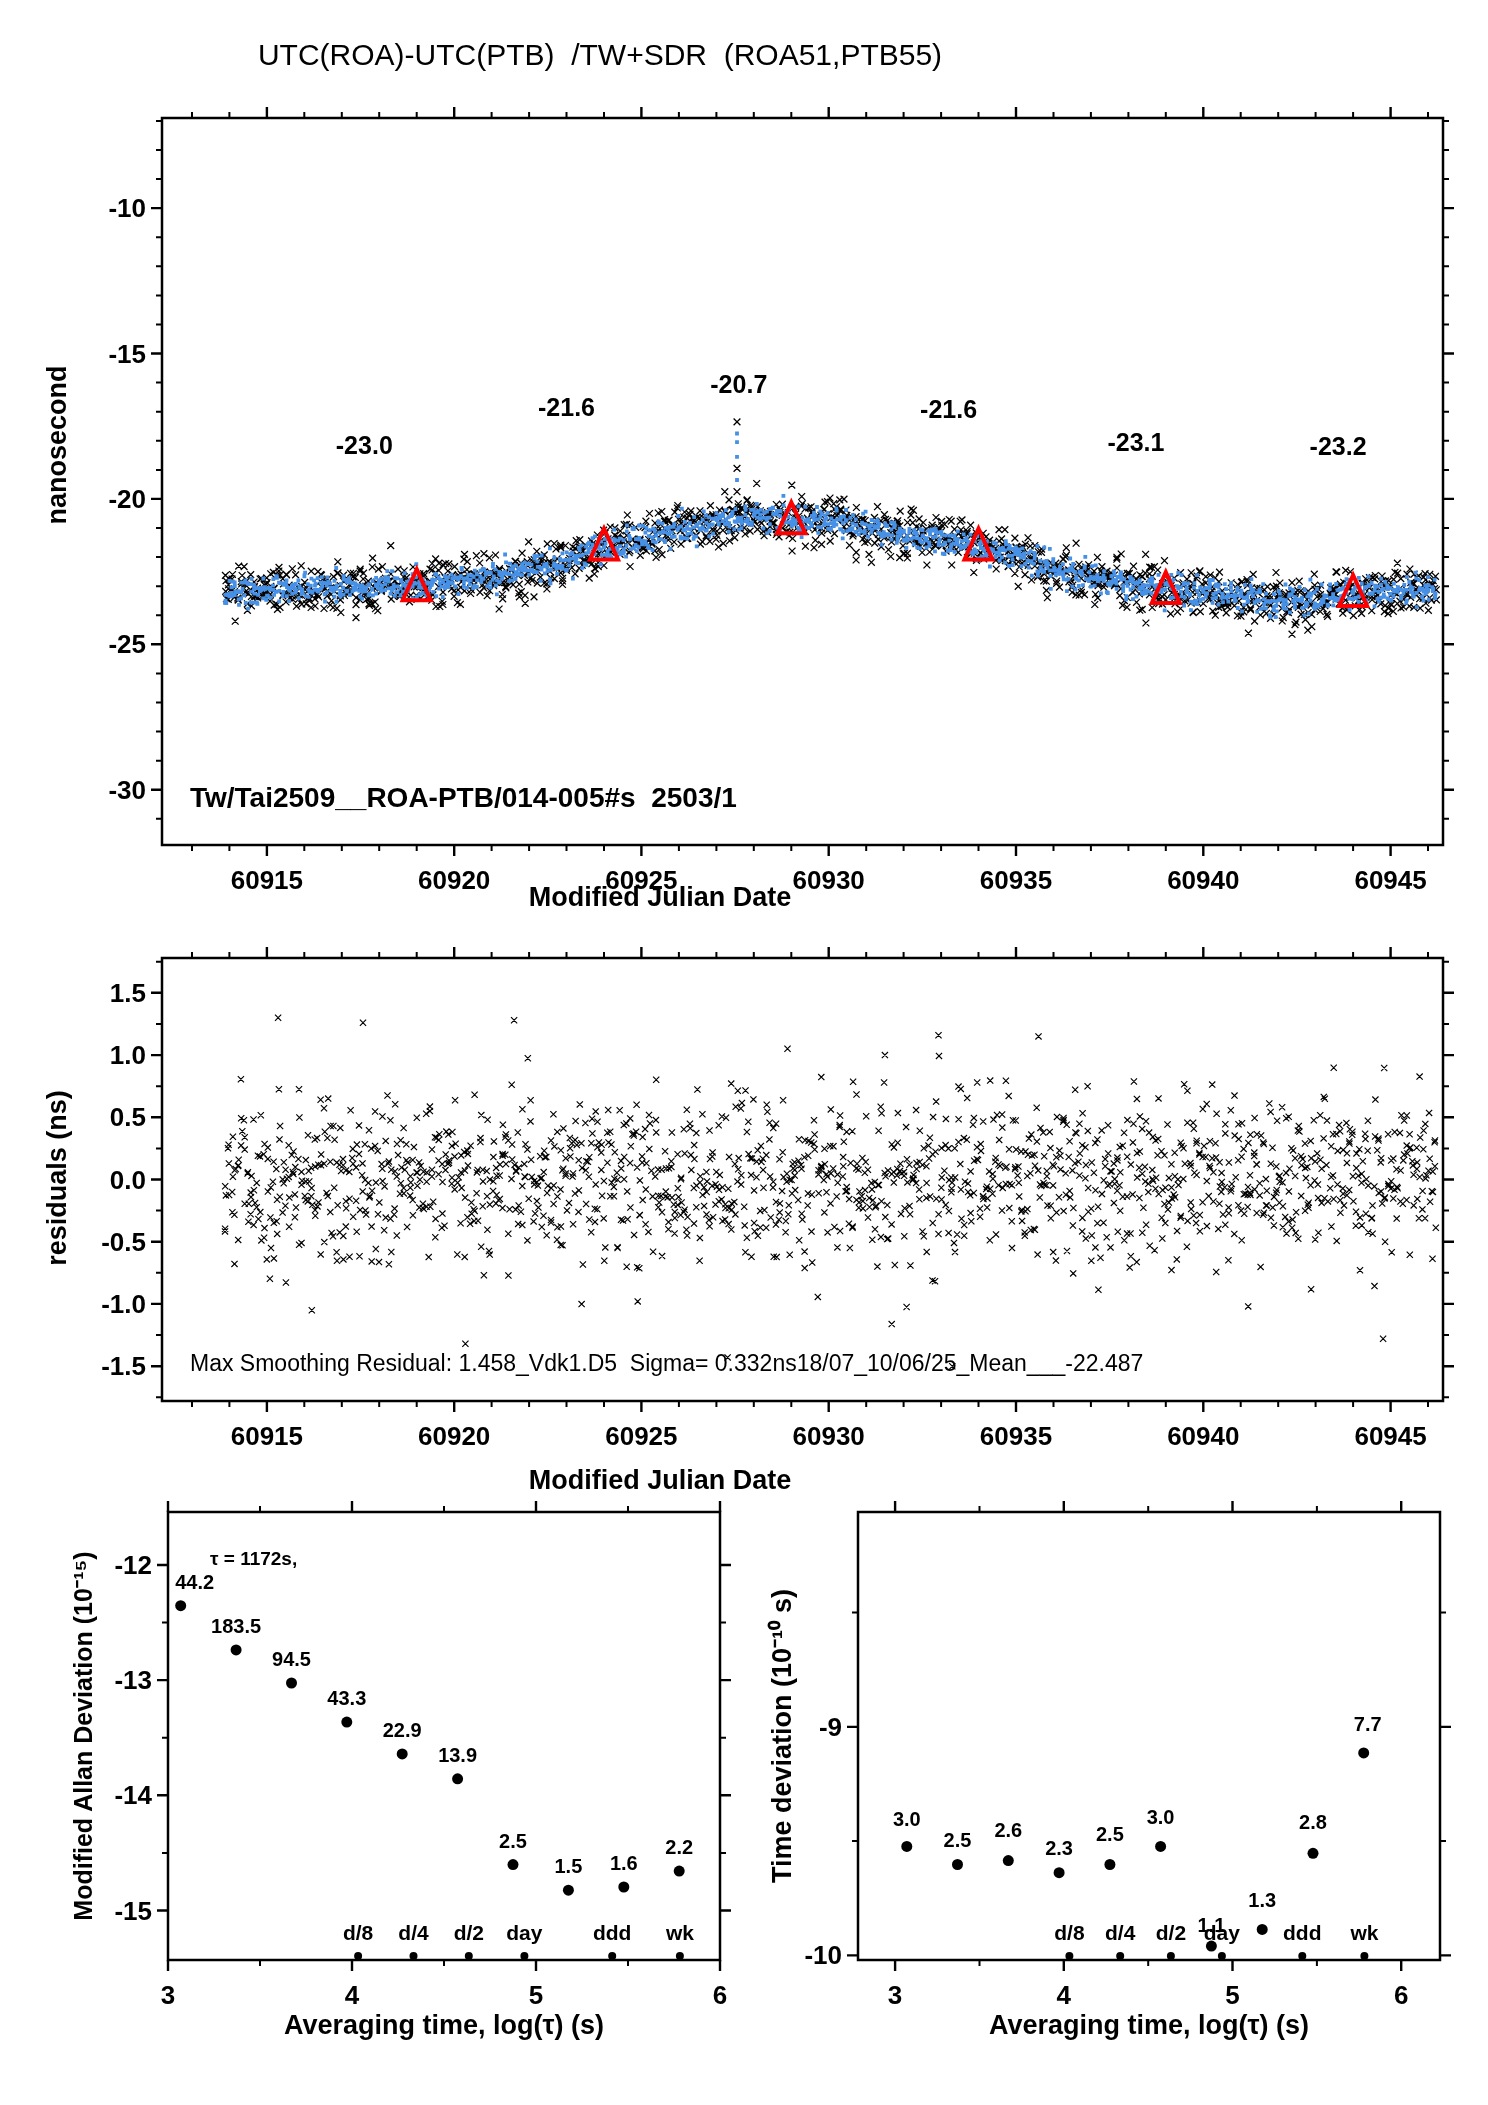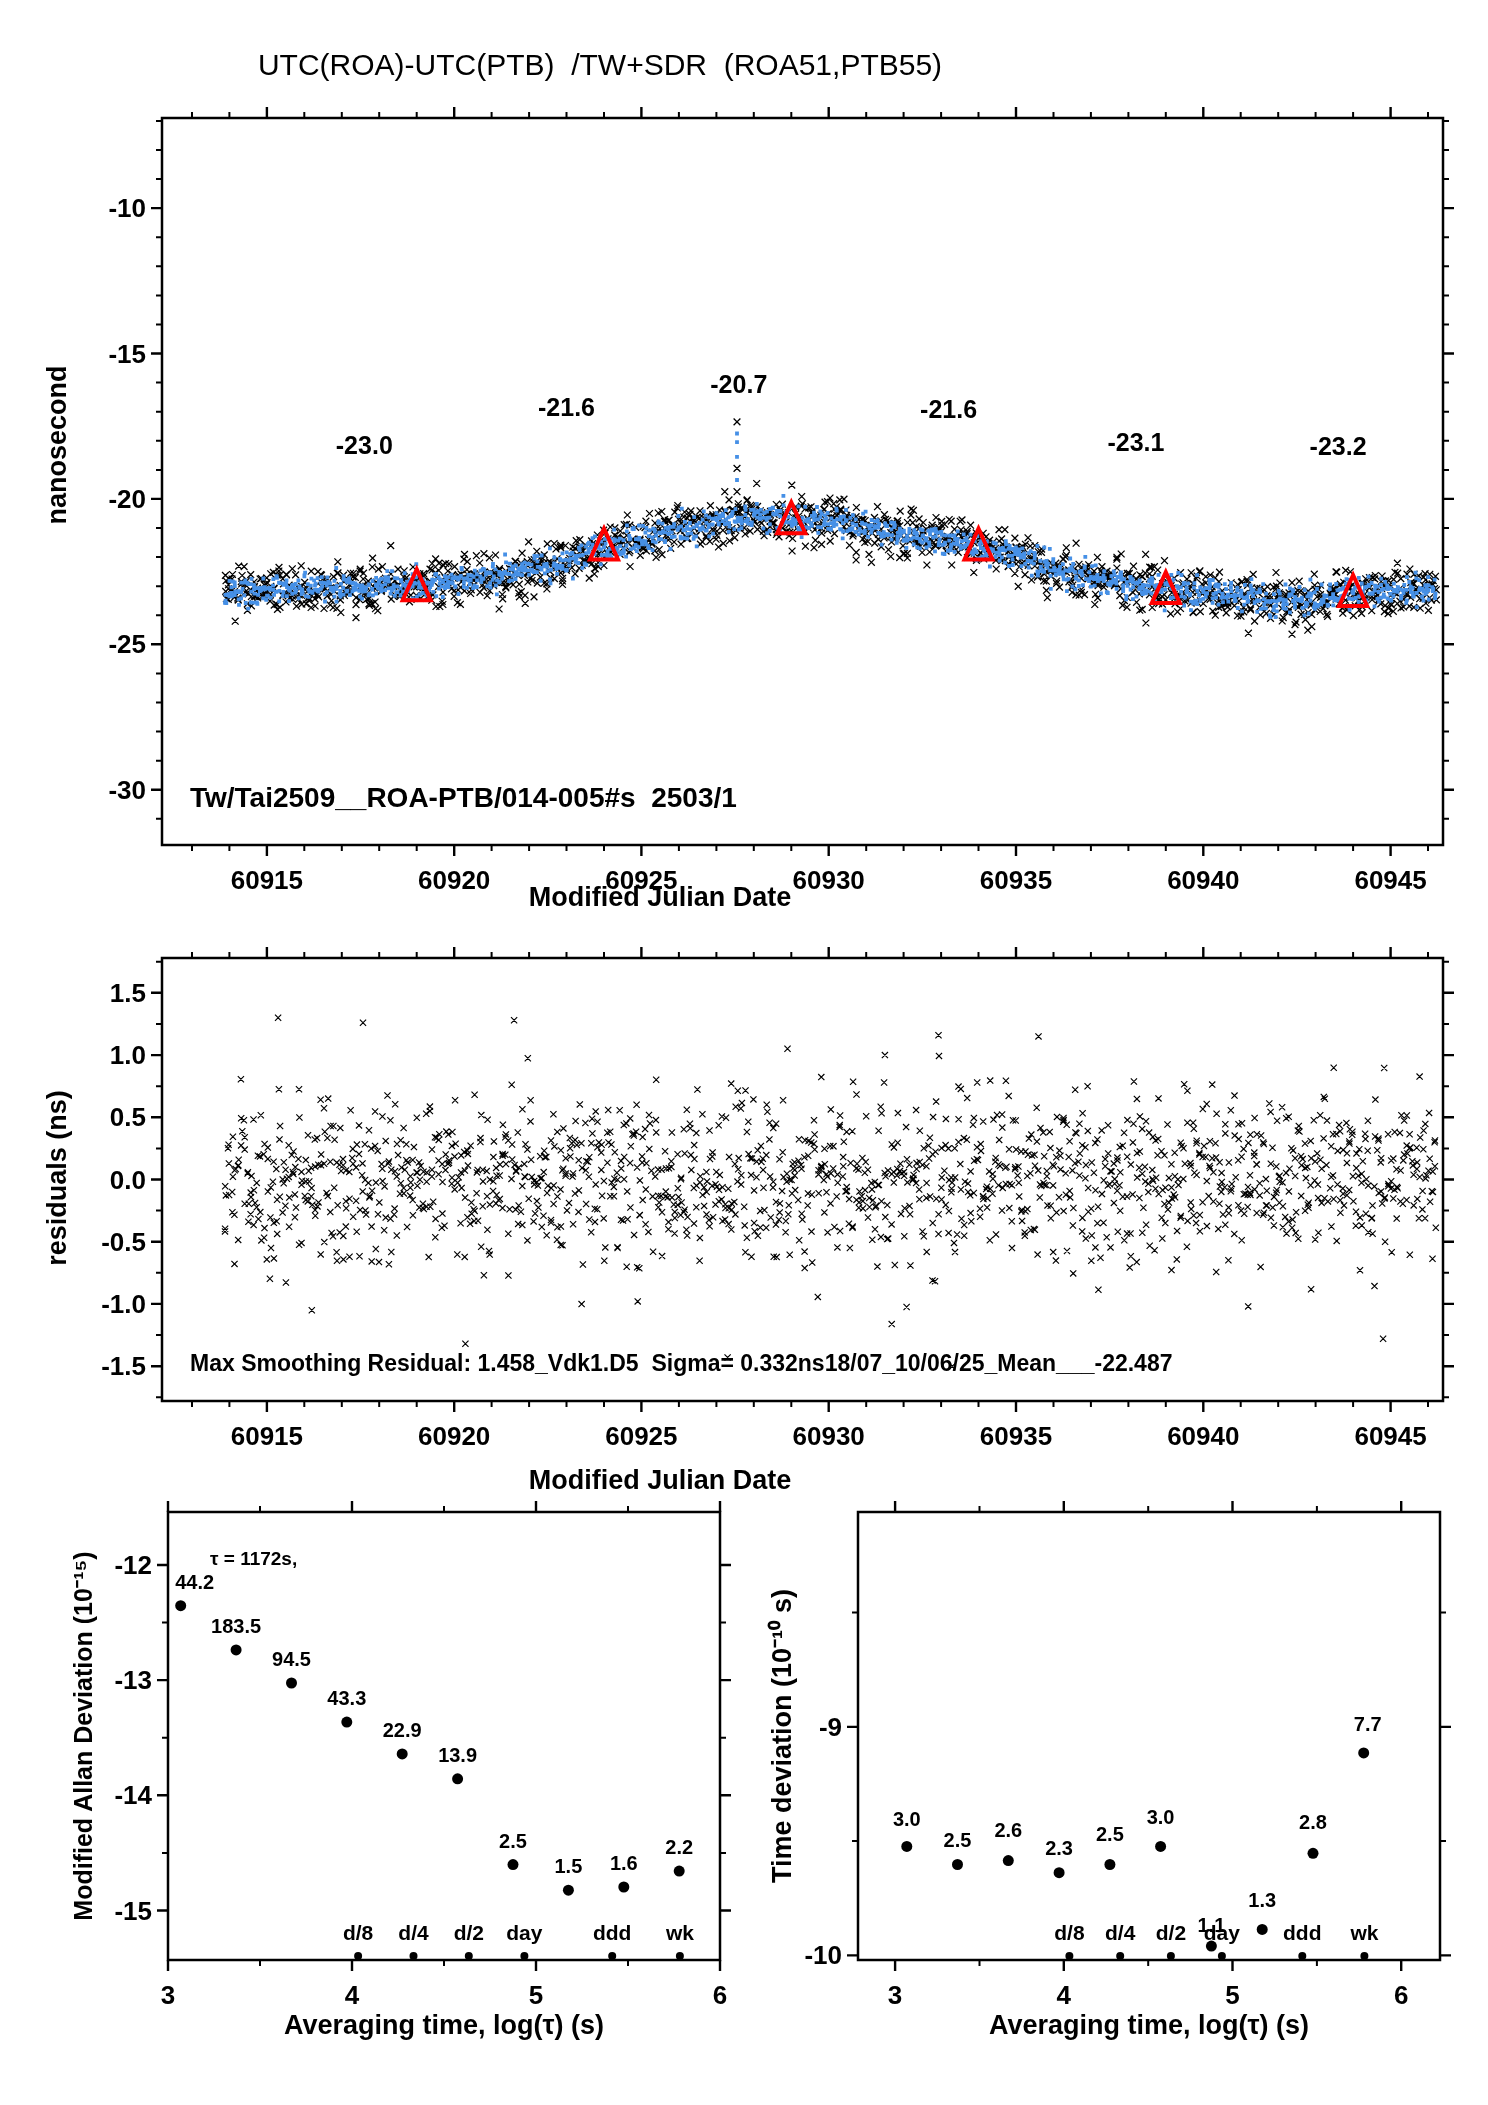--- a/index.html
+++ b/index.html
@@ -3,33 +3,33 @@
 <meta charset="utf-8">
 <style>
   html,body{margin:0;padding:0;background:#ffffff;}
   body{width:1488px;height:2105px;position:relative;font-family:"Liberation Sans",sans-serif;color:#000;}
   .lbl{position:absolute;white-space:pre;}
   .title{font-size:30px;font-weight:400;transform:translateX(-50%);}
   .xlab{font-size:27px;font-weight:bold;transform:translateX(-50%);text-align:right;}
   .ylab{font-size:27px;font-weight:bold;transform:translate(-50%,-50%) rotate(-90deg);}
   .ylab.small{font-size:25px;}
   .note-top{font-size:28px;font-weight:bold;}
-  .note-mid{font-size:23px;font-weight:bold;text-align:right;}
+  .note-mid{font-size:23px;font-weight:normal;text-align:right;}
   .note-tau{font-size:19px;font-weight:bold;}
   svg{position:absolute;left:0;top:0;}
   svg text{font-family:"Liberation Sans",sans-serif;font-weight:bold;fill:#000;}
   svg .tick{font-size:26px;}
   svg .tri{font-size:25px;text-anchor:middle;}
   svg .ptlbl{font-size:20px;text-anchor:middle;}
   svg .taulbl{font-size:21px;text-anchor:middle;}
 </style>
 </head>
 <body>
 
-<div class="lbl title" style="left:600px;top:48px;">UTC(ROA)-UTC(PTB)  /TW+SDR  (ROA51,PTB55)</div>
+<div class="lbl title" style="left:600px;top:38px;">UTC(ROA)-UTC(PTB)  /TW+SDR  (ROA51,PTB55)</div>
 
 <div class="lbl ylab" style="left:57px;top:445px;">nanosecond</div>
 <div class="lbl xlab" style="left:660px;top:882px;">Modified Julian Date</div>
 <div class="lbl note-top" style="left:190px;top:782px;">Tw/Tai2509__ROA-PTB/014-005#s  2503/1</div>
 
 <div class="lbl ylab" style="left:57px;top:1178px;">residuals (ns)</div>
 <div class="lbl xlab" style="left:660px;top:1465px;">Modified Julian Date</div>
 <div class="lbl note-mid" style="left:190px;top:1350px;">Max Smoothing Residual: 1.458_Vdk1.D5  Sigma= 0.332ns18/07_10/06/25_Mean___-22.487</div>
 
 <div class="lbl ylab small" style="left:82px;top:1736px;">Modified Allan Deviation (10⁻¹⁵)</div>

